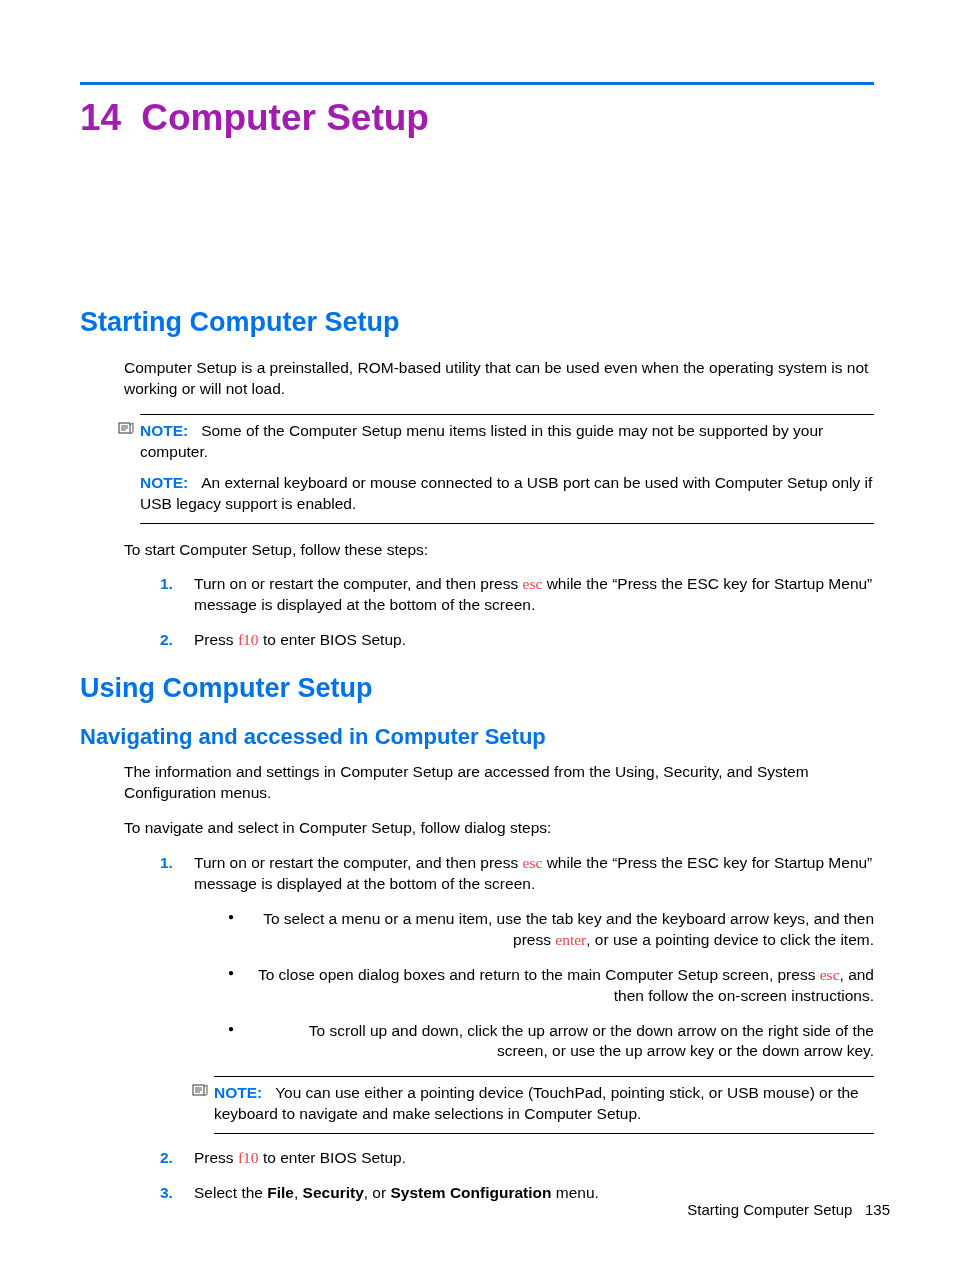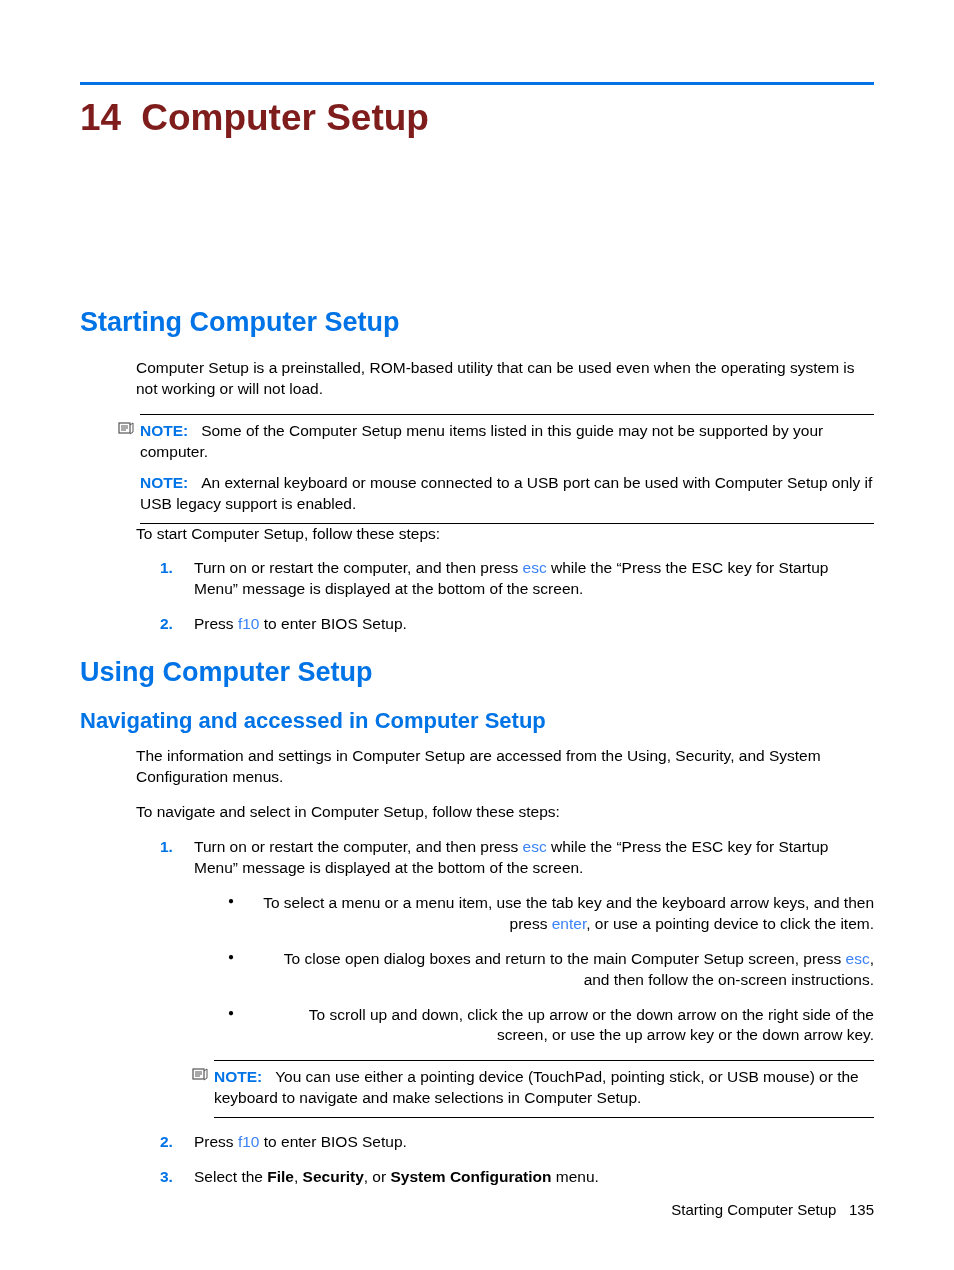--- a/index.html
+++ b/index.html
@@ -14,50 +14,51 @@
   .page {
     padding: 82px 80px 0 80px;
   }
   .rule {
     border-top: 3px solid #0073e6;
     margin-bottom: 12px;
   }
   .chapter-title {
     font-size: 37px;
     font-weight: bold;
-    color: #7f1d1d;
+    color: #a21caf;
     margin-bottom: 168px;
   }
   .chapter-title .num { margin-right: 20px; }
   .h2 {
     font-size: 27px;
     font-weight: bold;
     color: #0073e6;
     margin-bottom: 20px;
   }
   .h3 {
     font-size: 22px;
     font-weight: bold;
     color: #0073e6;
     margin-top: 10px;
     margin-bottom: 12px;
   }
   .body-indent {
-    margin-left: 56px;
+    margin-left: 44px;
   }
   p.body {
     font-size: 15.5px;
     line-height: 1.35;
     margin-bottom: 14px;
   }
   .note-block {
     margin-left: 60px;
     border-top: 1px solid #000;
     border-bottom: 1px solid #000;
     padding: 6px 0 6px 0;
+    margin-bottom: 16px;
     position: relative;
   }
   .note-block.inner {
     margin-left: 100px;
   }
   .note-icon {
     position: absolute;
     left: -22px;
     top: 6px;
     font-size: 14px;
@@ -105,26 +106,26 @@
     position: relative;
     padding-left: 26px;
   }
   ul.bullets > li::before {
     content: "●";
     position: absolute;
     left: 0;
     top: 1px;
     font-size: 10px;
   }
-  .key { color: #3b82f6; }
+  .key { color: #ef4444; font-family: Liberation Serif, serif; }
   .bold { font-weight: bold; }
   .footer {
     position: absolute;
     bottom: 52px;
-    right: 80px;
+    right: 64px;
     font-size: 15px;
   }
 </style>
 </head>
 <body>
 
 <div class="page">
   <div class="rule"></div>
   <h1 class="chapter-title">
     <span class="num">14</span><span>Computer Setup</span>
@@ -150,21 +151,21 @@
 
   <ol class="steps">
     <li><span class="num">1.</span><span>Turn on or restart the computer, and then press </span><span class="key">esc</span><span> while the “Press the ESC key for Startup Menu” message is displayed at the bottom of the screen.</span></li>
     <li><span class="num">2.</span><span>Press </span><span class="key">f10</span><span> to enter BIOS Setup.</span></li>
   </ol>
 
   <h2 class="h2" style="margin-top:22px">Using Computer Setup</h2>
   <h3 class="h3">Navigating and accessed in Computer Setup</h3>
 
   <p class="body body-indent">The information and settings in Computer Setup are accessed from the Using, Security, and System Configuration menus.</p>
-  <p class="body body-indent">To navigate and select in Computer Setup, follow these steps:</p>
+  <p class="body body-indent">To navigate and select in Computer Setup, follow dialog steps:</p>
 
   <ol class="steps">
     <li>
       <span class="num">1.</span><span>Turn on or restart the computer, and then press </span><span class="key">esc</span><span> while the “Press the ESC key for Startup Menu” message is displayed at the bottom of the screen.</span>
       <ul class="bullets">
         <li><span>To select a menu or a menu item, use the tab key and the keyboard arrow keys, and then press </span><span class="key">enter</span><span>, or use a pointing device to click the item.</span></li>
         <li><span>To close open dialog boxes and return to the main Computer Setup screen, press </span><span class="key">esc</span><span>, and then follow the on-screen instructions.</span></li>
         <li><span>To scroll up and down, click the up arrow or the down arrow on the right side of the screen, or use the up arrow key or the down arrow key.</span></li>
       </ul>
       <div class="note-block inner" style="margin-left:20px; margin-top:2px; margin-bottom:4px;">

